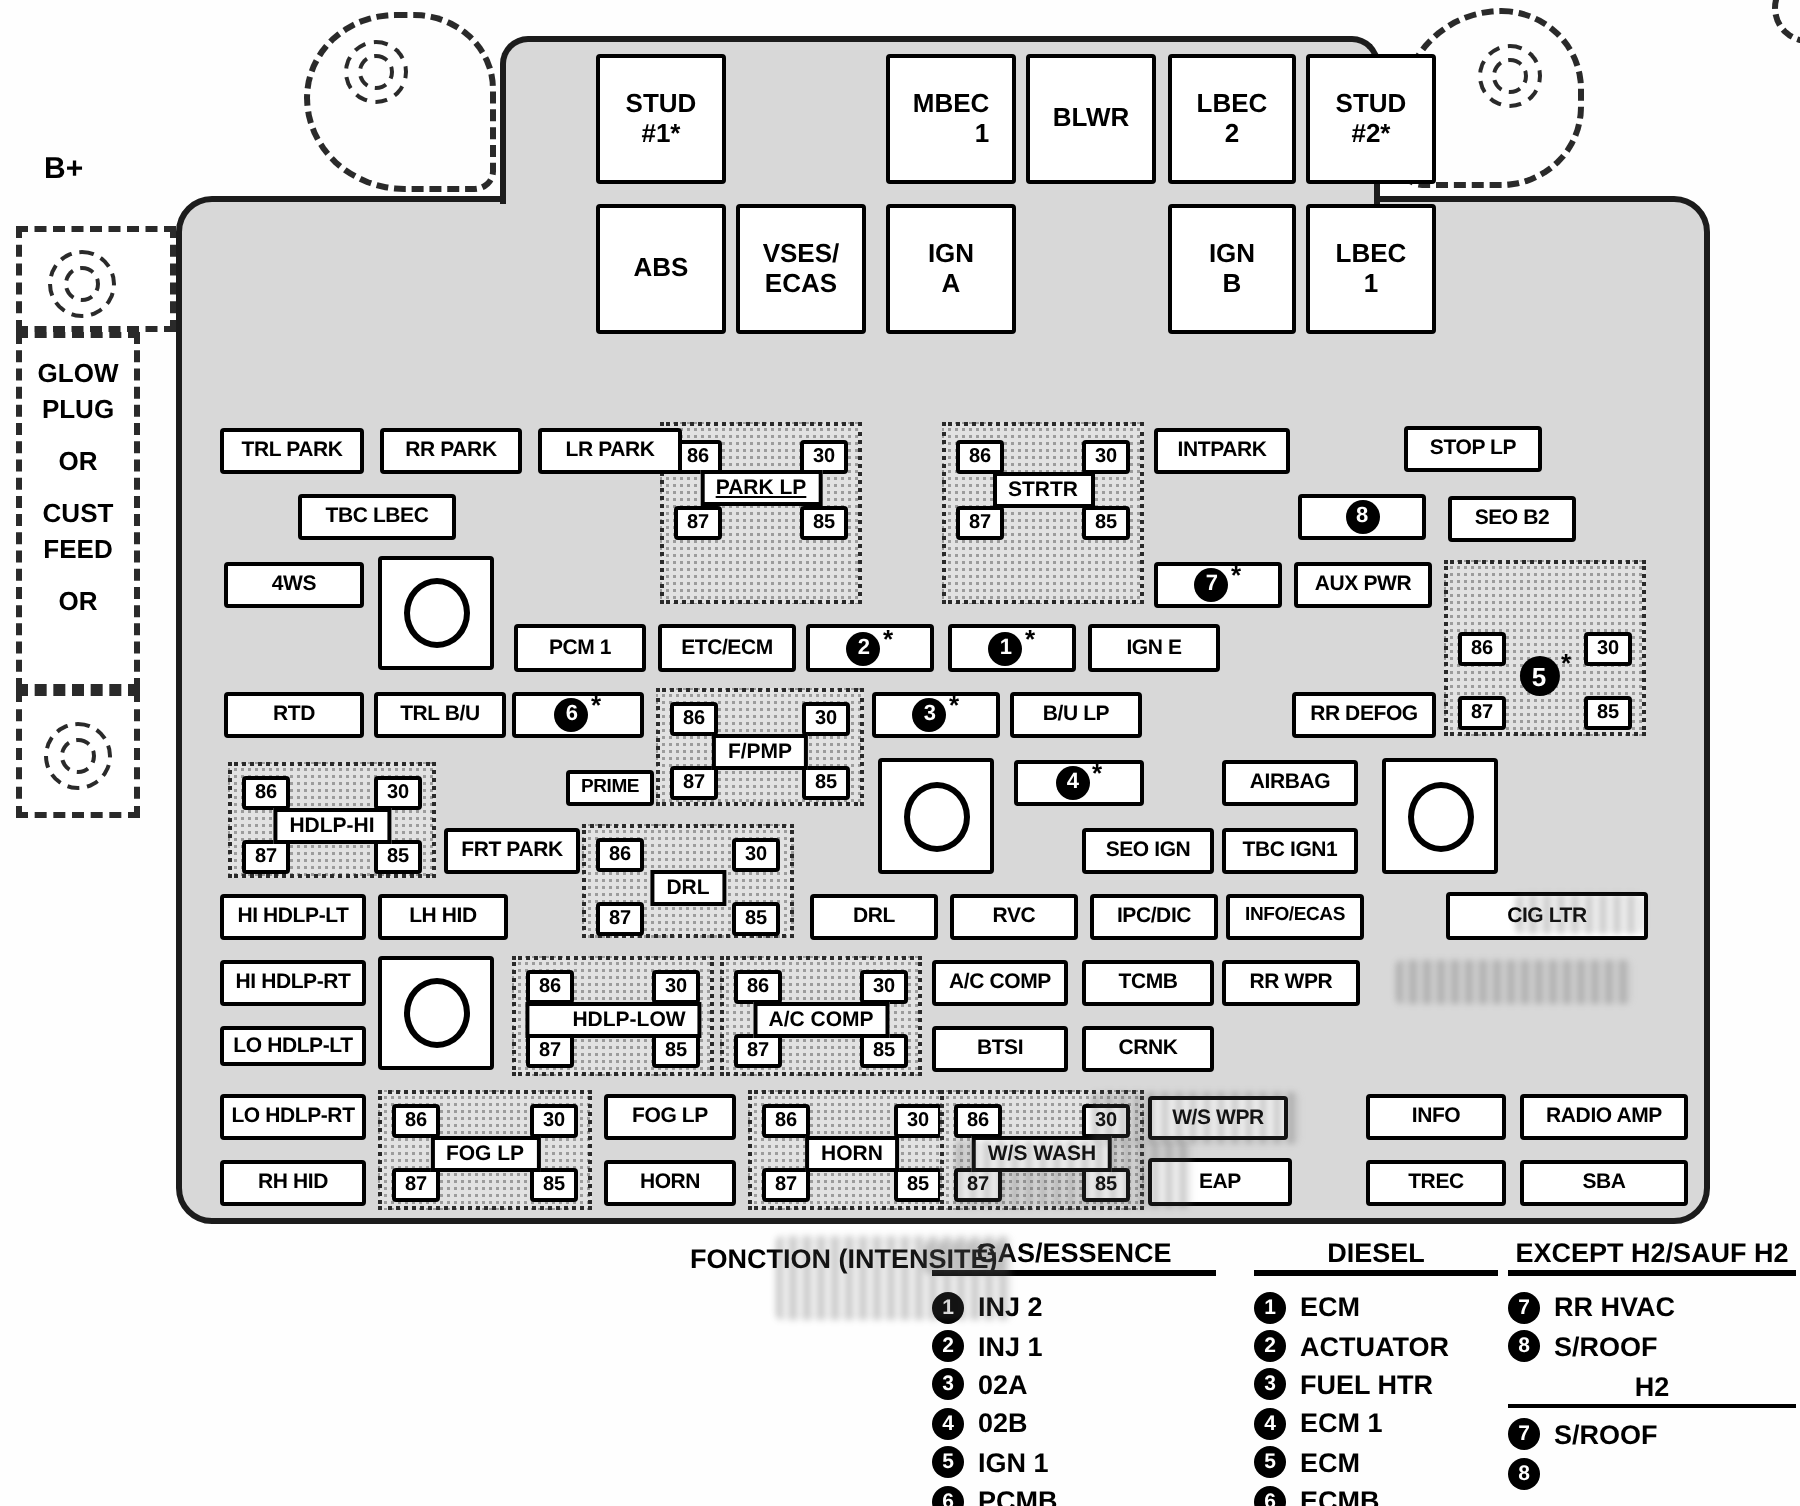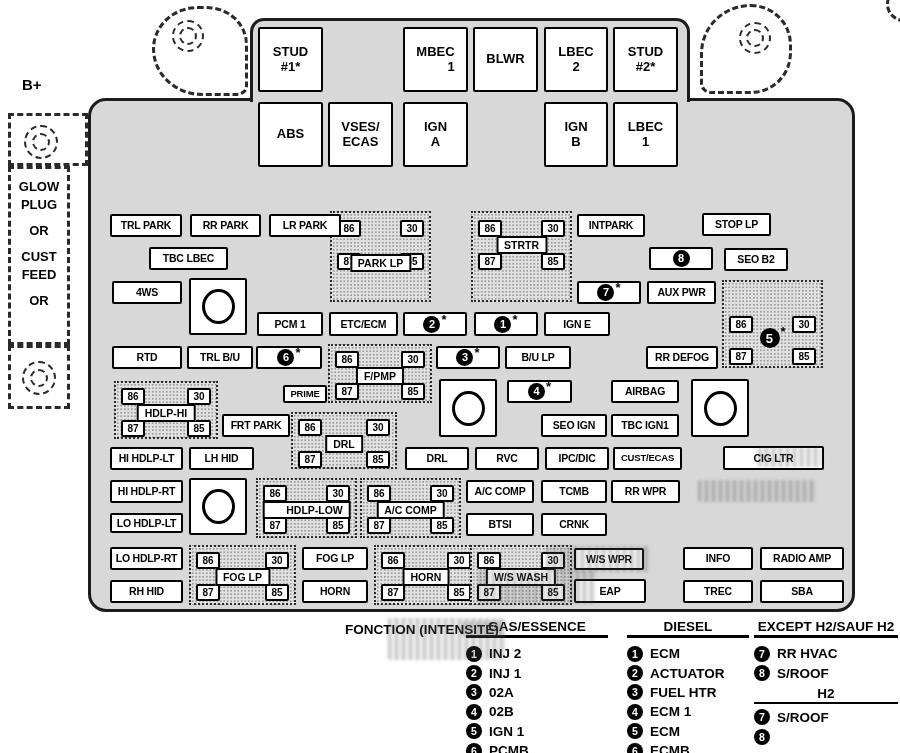--- a/index.html
+++ b/index.html
@@ -8,21 +8,21 @@
   
   .panel{position:absolute;background:#d8d8d8;border:3px solid #1c1c1c;box-sizing:border-box;}
   #panel-main{left:88px;top:98px;width:767px;height:514px;border-radius:18px;z-index:1;}
   #panel-ext{left:250px;top:18px;width:440px;height:84px;border-radius:14px 14px 0 0;border-bottom:none;z-index:2;}
   #panel-seam{position:absolute;left:254px;top:96px;width:432px;height:8px;background:#d8d8d8;z-index:3;border:none;}
   
   .fuse,.bigfuse,.numfuse{position:absolute;background:#fff;border:2px solid #000;border-radius:2px;
     display:flex;align-items:center;justify-content:center;font-weight:700;box-sizing:border-box;
     text-align:center;line-height:1.15;white-space:pre-line;z-index:6;}
   .fuse{font-size:10.5px;letter-spacing:-0.2px;}
-  .bigfuse{font-size:13px;z-index:6;}
+  .bigfuse{font-size:13px;z-index:6;margin-left:40px;}
   .numfuse{z-index:6;}
   .numcirc{display:inline-flex;width:17px;height:17px;border-radius:50%;background:#000;color:#fff;
     font-size:11px;font-weight:700;align-items:center;justify-content:center;flex:none;}
   .star{font-weight:700;font-size:13px;margin-left:1px;transform:translateY(-4px);display:inline-block;}
   
   .relay{position:absolute;border:2px dotted #2a2a2a;background-color:#e2e2e2;box-sizing:border-box;z-index:4;
     background-image:radial-gradient(#9c9c9c 0.9px,transparent 1px);background-size:3.5px 3.5px;}
   .pin{position:absolute;width:24px;height:17px;background:#fff;border:2px solid #000;border-radius:2px;
     font-size:10px;font-weight:700;display:flex;align-items:center;justify-content:center;box-sizing:border-box;}
   .rlabel{position:absolute;left:50%;transform:translateX(-50%);background:#fff;border:2px solid #000;
@@ -214,21 +214,21 @@
     <div class="fuse" style="left: 283px; top: 385px; width: 44px; height: 18px; font-size: 9.5px;">PRIME</div>
     <div class="fuse" style="left: 611px; top: 380px; width: 68px; height: 23px;">AIRBAG</div>
     <div class="fuse" style="left: 222px; top: 414px; width: 68px; height: 23px;">FRT PARK</div>
     <div class="fuse" style="left: 541px; top: 414px; width: 66px; height: 23px;">SEO IGN</div>
     <div class="fuse" style="left: 611px; top: 414px; width: 68px; height: 23px;">TBC IGN1</div>
     <div class="fuse" style="left: 110px; top: 447px; width: 73px; height: 23px;">HI HDLP-LT</div>
     <div class="fuse" style="left: 189px; top: 447px; width: 65px; height: 23px;">LH HID</div>
     <div class="fuse" style="left: 405px; top: 447px; width: 64px; height: 23px;">DRL</div>
     <div class="fuse" style="left: 475px; top: 447px; width: 64px; height: 23px;">RVC</div>
     <div class="fuse" style="left: 545px; top: 447px; width: 64px; height: 23px;">IPC/DIC</div>
-    <div class="fuse" style="left: 613px; top: 447px; width: 69px; height: 23px; font-size: 9.5px;">CUST/ECAS</div>
+    <div class="fuse" style="left: 613px; top: 447px; width: 69px; height: 23px; font-size: 9.5px;">INFO/ECAS</div>
     <div class="fuse" style="left: 723px; top: 446px; width: 101px; height: 24px;">CIG LTR</div>
     <div class="fuse" style="left: 110px; top: 480px; width: 73px; height: 23px;">HI HDLP-RT</div>
     <div class="fuse" style="left: 466px; top: 480px; width: 68px; height: 23px;">A/C COMP</div>
     <div class="fuse" style="left: 541px; top: 480px; width: 66px; height: 23px;">TCMB</div>
     <div class="fuse" style="left: 611px; top: 480px; width: 69px; height: 23px;">RR WPR</div>
     <div class="fuse" style="left: 110px; top: 513px; width: 73px; height: 20px;">LO HDLP-LT</div>
     <div class="fuse" style="left: 466px; top: 513px; width: 68px; height: 23px;">BTSI</div>
     <div class="fuse" style="left: 541px; top: 513px; width: 66px; height: 23px;">CRNK</div>
     <div class="fuse" style="left: 110px; top: 547px; width: 73px; height: 23px;">LO HDLP-RT</div>
     <div class="fuse" style="left: 302px; top: 547px; width: 66px; height: 23px;">FOG LP</div>
@@ -245,21 +245,21 @@
     <div class="numfuse" style="left: 403px; top: 312px; width: 64px; height: 24px;"><div class="numcirc">2</div><div class="star">*</div></div>
     <div class="numfuse" style="left: 474px; top: 312px; width: 64px; height: 24px;"><div class="numcirc">1</div><div class="star">*</div></div>
     <div class="numfuse" style="left: 256px; top: 346px; width: 66px; height: 23px;"><div class="numcirc">6</div><div class="star">*</div></div>
     <div class="numfuse" style="left: 436px; top: 346px; width: 64px; height: 23px;"><div class="numcirc">3</div><div class="star">*</div></div>
     <div class="numfuse" style="left: 507px; top: 380px; width: 65px; height: 23px;"><div class="numcirc">4</div><div class="star">*</div></div>
     <div class="relay" style="left: 330px; top: 211px; width: 101px; height: 91px;">
       <div class="pin" style="left: 5px; top: 7px;">86</div>
       <div class="pin" style="left: 68px; top: 7px;">30</div>
       <div class="pin" style="left: 5px; top: 40px;">87</div>
       <div class="pin" style="left: 68px; top: 40px;">85</div>
-      <div class="rlabel" style="top: 41px;">PARK LP</div>
+      <div class="rlabel" style="top: 22px; text-decoration: underline;">PARK LP</div>
     </div>
     <div class="relay" style="left: 471px; top: 211px; width: 101px; height: 91px;">
       <div class="pin" style="left: 5px; top: 7px;">86</div>
       <div class="pin" style="left: 68px; top: 7px;">30</div>
       <div class="pin" style="left: 5px; top: 40px;">87</div>
       <div class="pin" style="left: 68px; top: 40px;">85</div>
       <div class="rlabel" style="top: 23px;">STRTR</div>
     </div>
     <div class="relay" style="left: 722px; top: 280px; width: 101px; height: 88px;">
       <div class="pin" style="left: 5px; top: 34px;">86</div>

